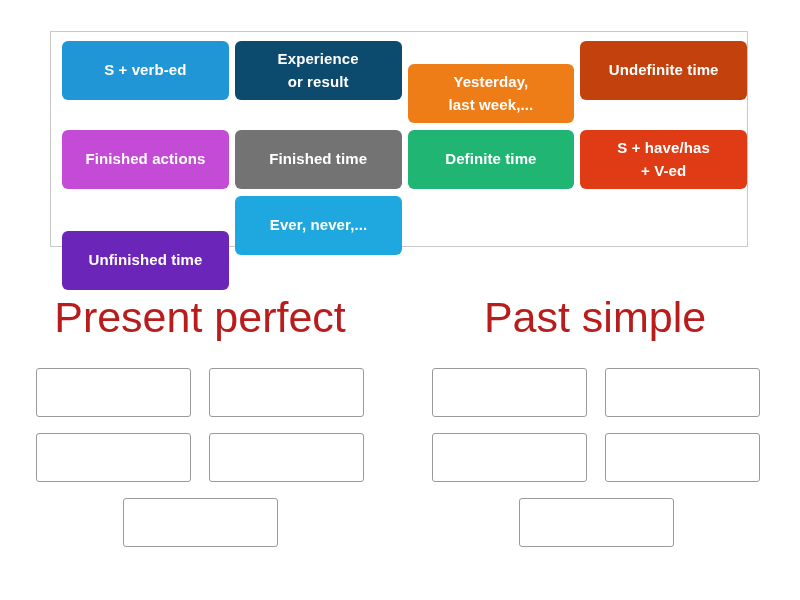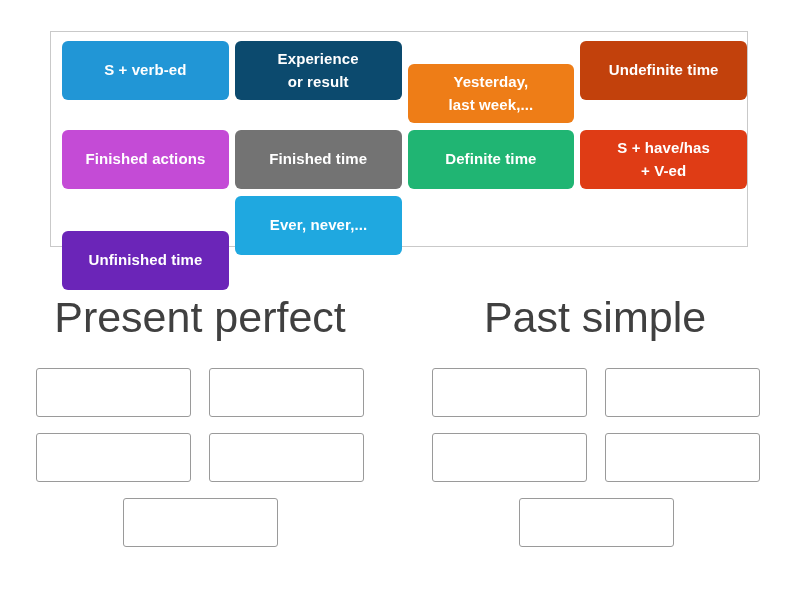--- a/index.html
+++ b/index.html
@@ -59,21 +59,21 @@
   }
 
   
   .heading {
     position: absolute;
     top: 296px;
     width: 380px;
     text-align: center;
     font-size: 43px;
     font-weight: normal;
-    color: #404040;
+    color: #b91c1c;
     line-height: 1;
     letter-spacing: 0px;
   }
   #heading-present-perfect { left: 10px; }
   #heading-past-simple { left: 405px; }
 
   
   .dropzone-group {
     position: absolute;
     top: 368px;

